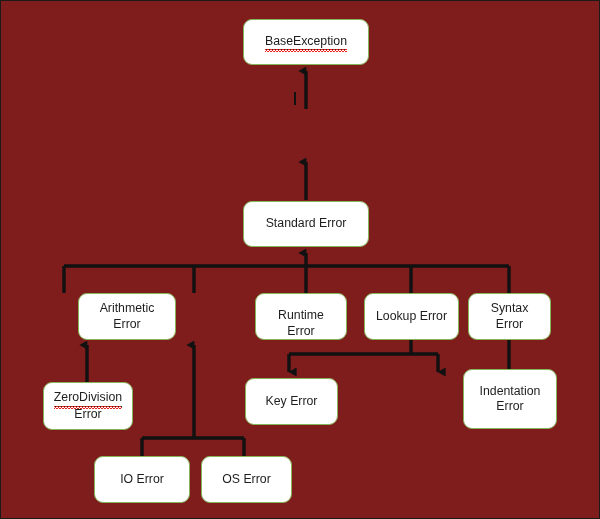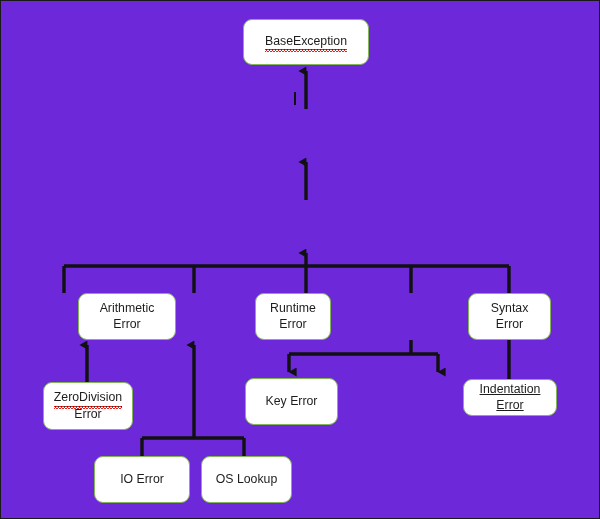--- a/index.html
+++ b/index.html
@@ -8,21 +8,21 @@
     padding: 0;
     background: #ffffff;
   }
   body {
     font-family: "Liberation Sans", sans-serif;
   }
   #canvas {
     position: relative;
     width: 600px;
     height: 519px;
-    background: #6d28d9;
+    background: #7f1d1d;
     border: 1px solid #1a1a1a;
     box-sizing: border-box;
     overflow: hidden;
   }
   #edges {
     position: absolute;
     left: 0;
     top: 0;
     width: 600px;
     height: 519px;
@@ -116,49 +116,55 @@
       <line x1="141" y1="437" x2="141" y2="455"></line>
       <line x1="243" y1="437" x2="243" y2="455"></line>
     </g>
   </svg>
 
   <div class="node" style="left:242px; top:18px; width:126px; height:46px;">
     <span class="label"><span class="spellword">BaseException</span></span>
   </div>
 
 
+  <div class="node" style="left:242px; top:200px; width:126px; height:46px;">
+    <span class="label">Standard Error</span>
+  </div>
 
   <div class="node" style="left:37px; top:292px; width:98px; height:47px;margin-left:40px;">
     <span class="label">Arithmetic<br>Error</span>
   </div>
 
 
-  <div class="node" style="left:254px; top:292px; width:76px; height:47px;">
+  <div class="node" style="left:254px; top:292px; width:92px; height:47px;align-items:flex-end;">
     <span class="label">Runtime<br>Error</span>
   </div>
 
+  <div class="node" style="left:363px; top:292px; width:95px; height:47px;">
+    <span class="label">Lookup Error</span>
+  </div>
 
   <div class="node" style="left:467px; top:292px; width:83px; height:47px;">
     <span class="label">Syntax<br>Error</span>
   </div>
 
   <div class="node" style="left:42px; top:381px; width:90px; height:48px;">
     <span class="label"><span class="spellword">ZeroDivision</span><br>Error</span>
   </div>
 
   <div class="node" style="left:244px; top:377px; width:93px; height:47px;">
     <span class="label">Key Error</span>
   </div>
 
 
-  <div class="node" style="left:462px; top:378px; width:94px; height:37px;text-decoration:underline;">
+  <div class="node" style="left:462px; top:368px; width:94px; height:60px;">
     <span class="label">Indentation<br>Error</span>
   </div>
 
   <div class="node" style="left:93px; top:455px; width:96px; height:47px;">
     <span class="label">IO Error</span>
   </div>
 
   <div class="node" style="left:200px; top:455px; width:91px; height:47px;">
-    <span class="label">OS Lookup</span>
+    <span class="label">OS Error</span>
   </div>
 
 </div>
 
 </body></html>

